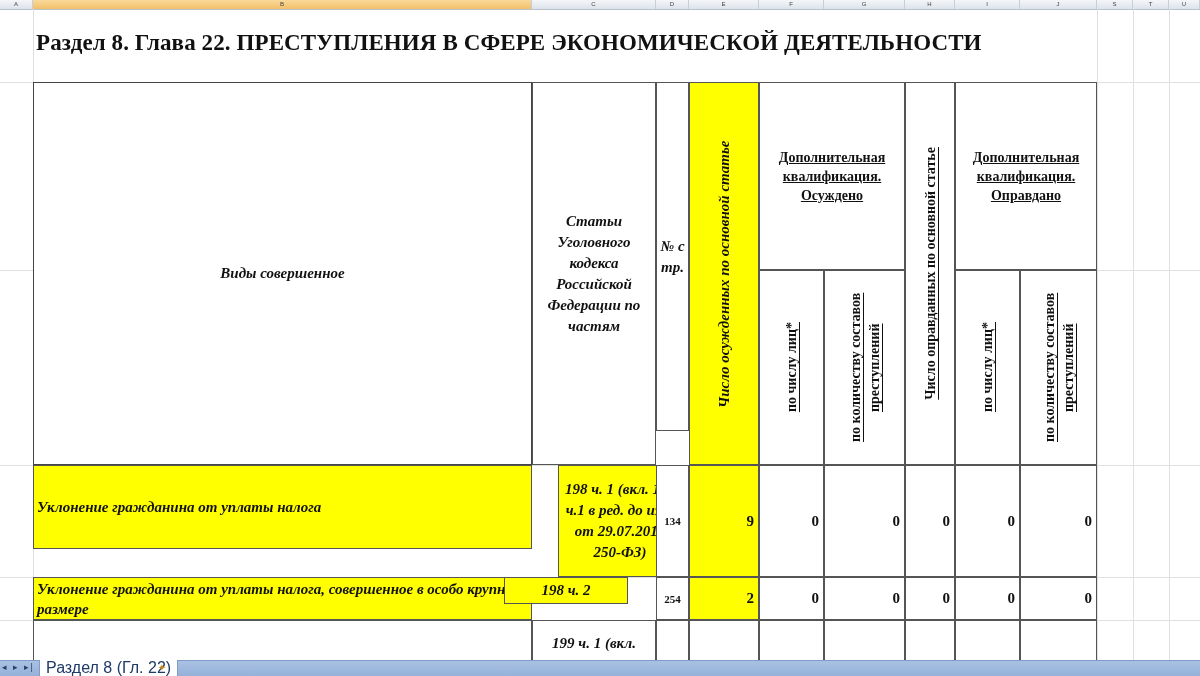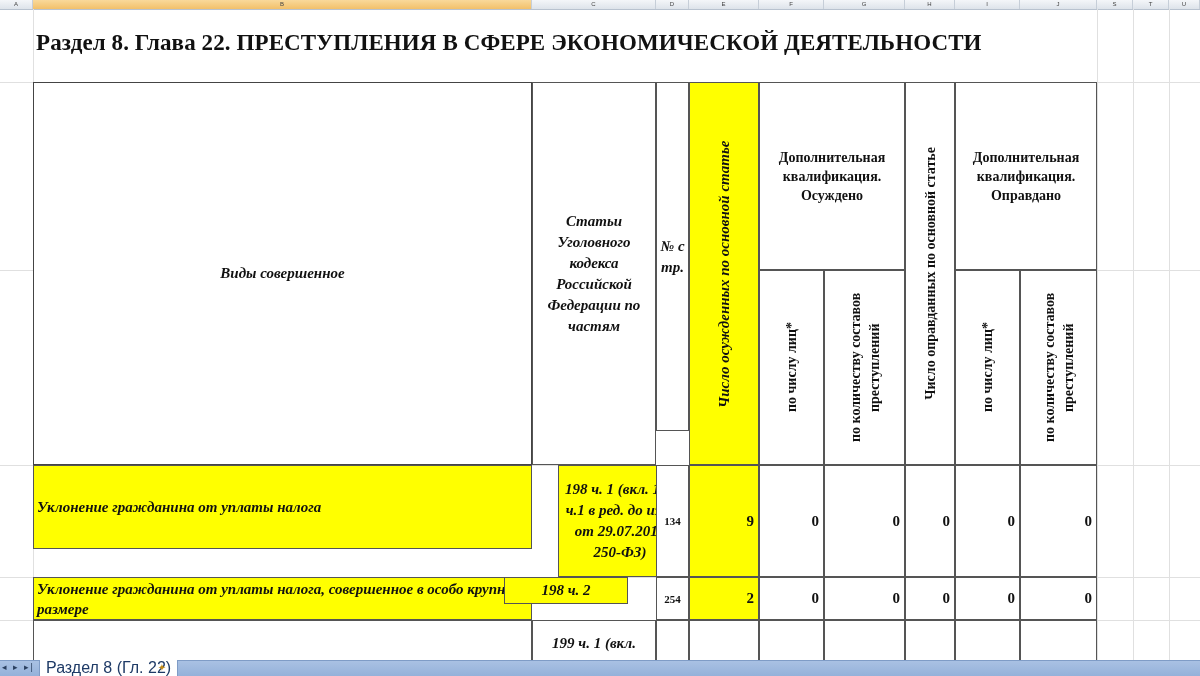--- a/index.html
+++ b/index.html
@@ -7,21 +7,21 @@
   .colhdr{position:absolute;top:0;left:0;width:1200px;height:9px;background:linear-gradient(#f4f6f9,#dde3ea);border-bottom:1px solid #b8c2cf;}
   .colhdr .c{position:absolute;top:0;height:9px;font-family:"Liberation Sans",sans-serif;font-size:6px;line-height:9px;color:#444;text-align:center;border-right:1px solid #c6ced8;box-sizing:border-box;}
   .colhdr .c.sel{background:linear-gradient(#f9d99a,#f2c06a);}
   .vline{position:absolute;top:9px;bottom:16px;width:1px;background:#e0e0e0;}
   .hline{position:absolute;left:0;right:0;height:1px;background:#e0e0e0;}
   .title{position:absolute;left:36px;top:30px;font-size:23px;font-weight:bold;color:#111;white-space:nowrap;letter-spacing:0.1px;}
   .cell{position:absolute;box-sizing:border-box;border:1px solid #555;background:#fff;font-weight:bold;color:#111;display:flex;align-items:center;justify-content:center;text-align:center;}
   .yellow{background:#ffff00;}
   .thick{border:1.5px solid #444;}
   .rot{writing-mode:vertical-rl;transform:rotate(180deg);white-space:nowrap;}
-  .f14{font-size:14px;line-height:19px;}
+  .f14{font-size:14px;line-height:19px;text-decoration:underline;}
   .f15{font-size:15px;line-height:21px;font-style:italic;}
   .num{justify-content:flex-end;padding-right:4px;font-size:15px;}
   .left{justify-content:flex-start;text-align:left;padding-left:3px;}
   .tabbar{position:absolute;left:0;top:660px;width:1200px;height:16px;background:linear-gradient(#a9c1e3,#93b0d9);border-top:1px solid #7f9cc6;}
   .tabnav{position:absolute;left:2px;top:1px;font-family:"Liberation Sans",sans-serif;font-size:9px;color:#2a3f5f;letter-spacing:2px;}
   .sheettab{position:absolute;left:39px;top:-1px;height:16px;padding:0 6px;background:#fff;border:1px solid #7f9cc6;border-top:none;font-family:Liberation Sans, sans-serif;font-size:16px;line-height:15px;color:#1e3a66;text-align:right;}
   .newtab{position:absolute;left:152px;top:0;width:20px;height:14px;font-size:10px;color:#c08a1a;line-height:14px;text-align:center;}
 </style>
 </head>
 <body>

